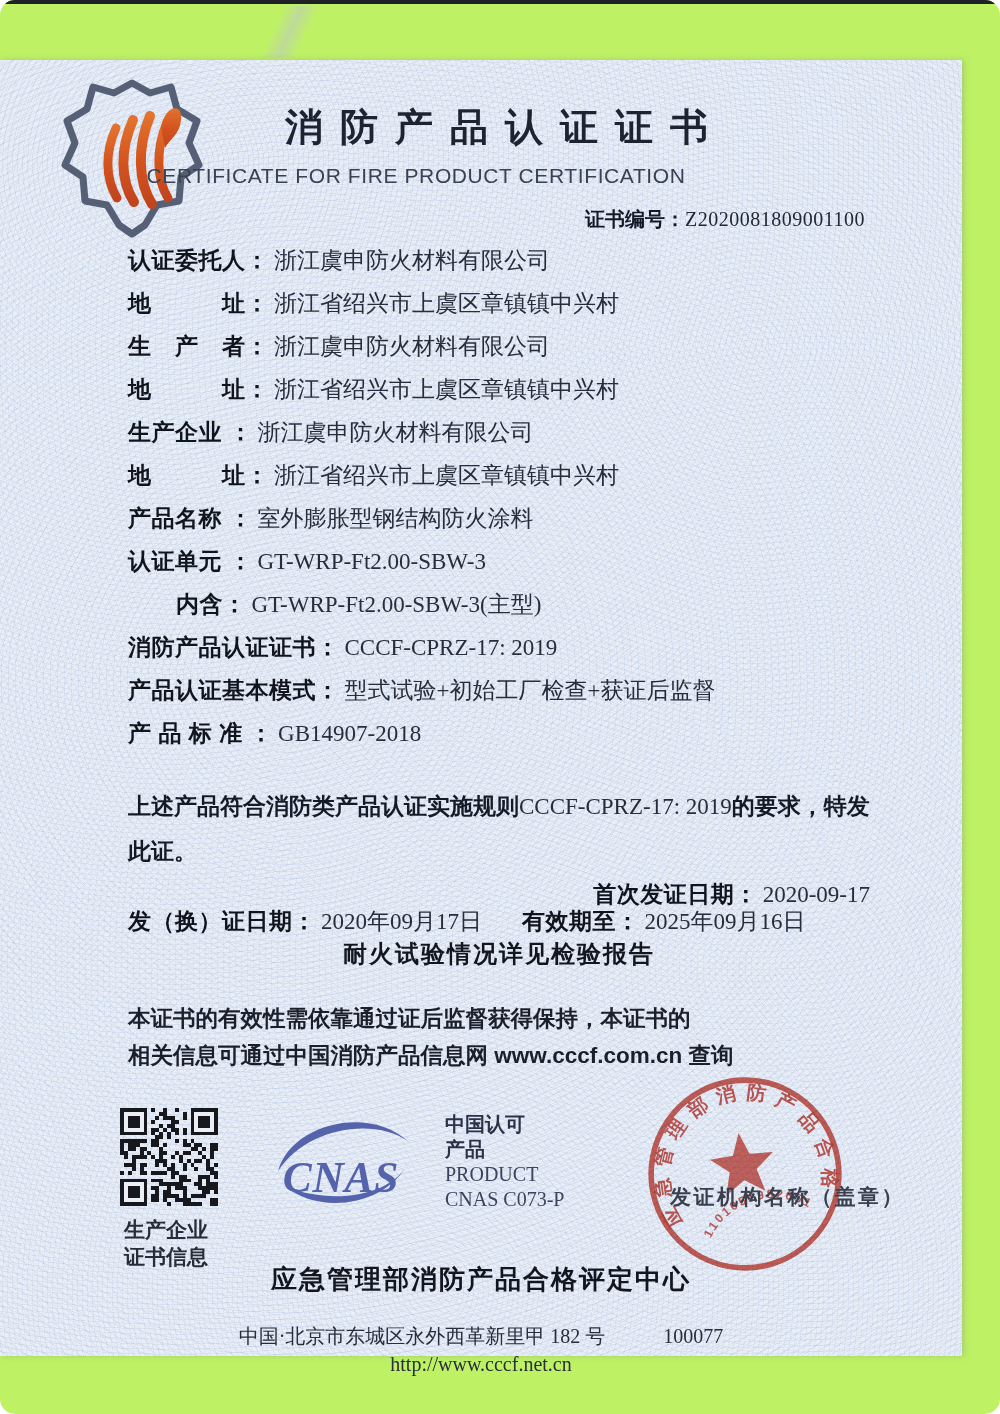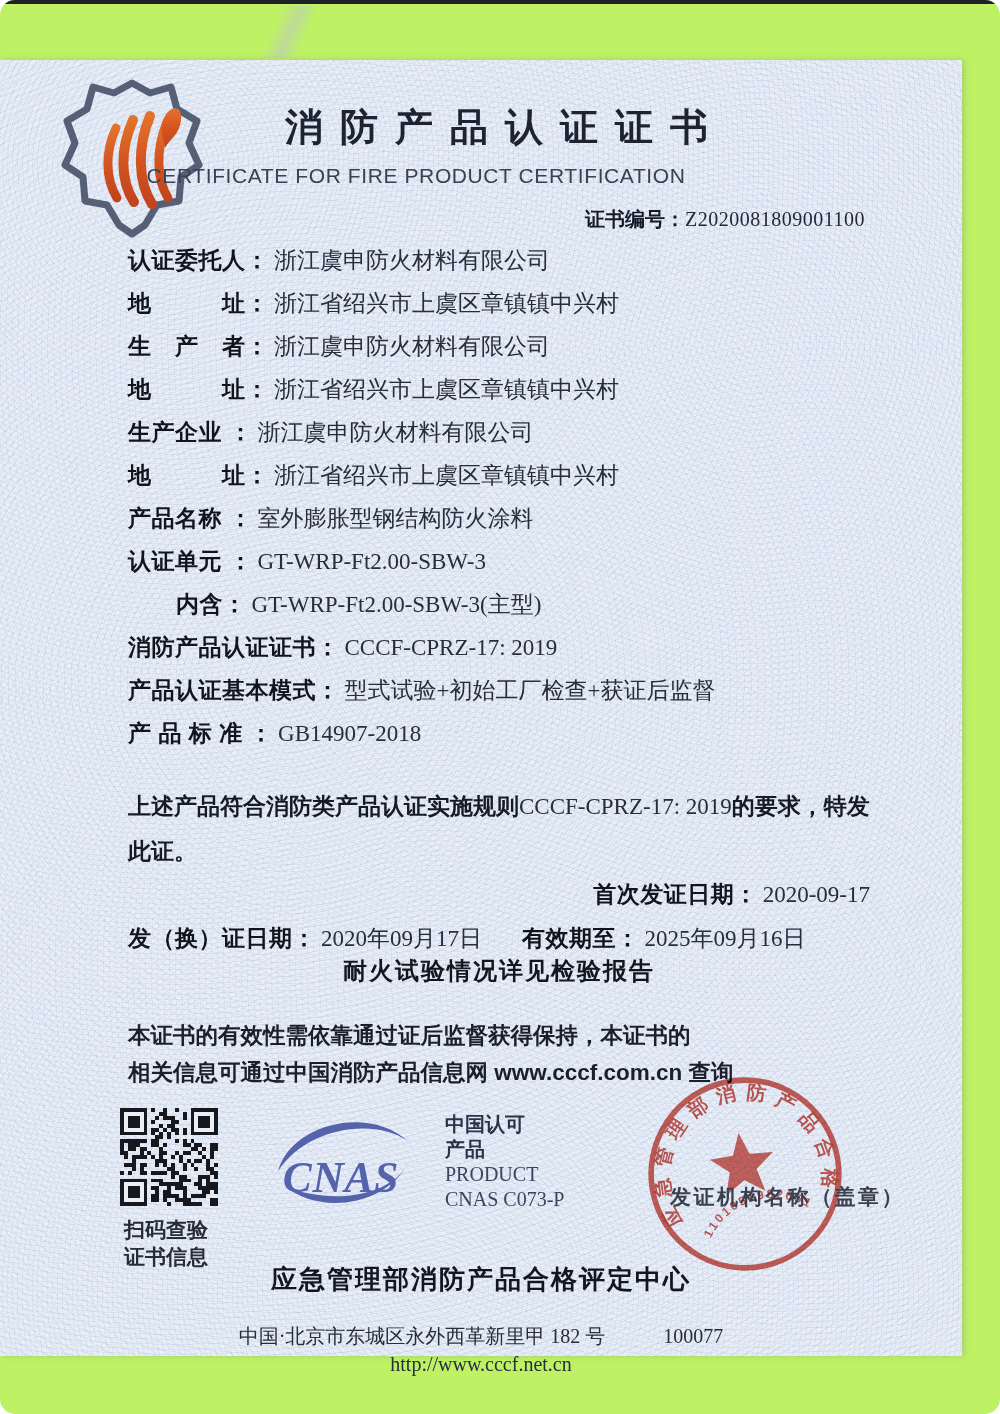--- a/index.html
+++ b/index.html
@@ -34,21 +34,21 @@
   
   .col{position:absolute;left:128px;top:248px;width:742px;}
   .field-row{font-size:23px;line-height:24px;margin-bottom:18px;white-space:nowrap;}
   .field-row.indent{padding-left:48px;}
   .fl{font-weight:700;color:#10141d;letter-spacing:.5px;}
   .fv{font-family:"Liberation Serif",serif;color:#272d3a;margin-left:5px;}
   .statement{margin-top:38px;font-size:23px;line-height:44px;font-weight:700;color:#151a27;
     font-family:"Liberation Sans",sans-serif;}
   .statement .latin{font-family:"Liberation Serif",serif;font-weight:400;color:#272d3a;}
   .first-issue{margin-top:8px;padding-left:200px;font-size:23px;line-height:26px;text-align:right;}
-  .reissue{margin-top:17px;font-size:23px;line-height:26px;}
+  .reissue{font-size:23px;line-height:26px;}
   .gap40{display:inline-block;width:40px;}
   .note{margin-top:3px;text-align:center;font-weight:700;font-size:24px;letter-spacing:2px;color:#12161f;}
   .validity{margin-top:30px;text-align:left;font-size:22.5px;line-height:37px;font-weight:600;color:#1a1f2b;}
   
   .qr{position:absolute;left:120px;top:1108px;width:98px;height:98px;}
   .qr svg{width:100%;height:100%;shape-rendering:crispEdges;}
   .qr-caption{position:absolute;left:124px;top:1216px;font-size:21px;line-height:27px;
     font-weight:600;color:#262c38;}
   .cnas{position:absolute;left:275px;top:1110px;width:138px;height:102px;}
   .cnas-text{position:absolute;left:445px;top:1112px;font-size:20px;line-height:25px;color:#2f3750;}
@@ -340,21 +340,21 @@
         <rect x="2" y="2" width="3" height="3" fill="#16181d"></rect>
         <rect x="18" y="0" width="7" height="7" fill="#16181d"></rect>
         <rect x="19" y="1" width="5" height="5" fill="#e9eef7"></rect>
         <rect x="20" y="2" width="3" height="3" fill="#16181d"></rect>
         <rect x="0" y="18" width="7" height="7" fill="#16181d"></rect>
         <rect x="1" y="19" width="5" height="5" fill="#e9eef7"></rect>
         <rect x="2" y="20" width="3" height="3" fill="#16181d"></rect>
       </svg>
   </div>
   <div class="qr-caption">
-    <div>扫码查验</div>
+    <div>生产企业</div>
     <div>证书信息</div>
   </div>
 
   <div class="cnas">
     <svg viewBox="0 0 178 130" width="138" height="102">
       <path d="M4 78 C 20 18 120 -8 172 40 C 128 8 40 22 4 78 Z" fill="#5463ab"></path>
       <path d="M14 98 C 52 132 142 128 174 64 C 152 112 72 122 14 98 Z" fill="#5463ab"></path>
       <text x="10" y="105" font-size="56" font-weight="700" font-style="italic" font-family="Liberation Serif, serif" fill="#5463ab" letter-spacing="1">CNAS</text>
     </svg>
   </div>

